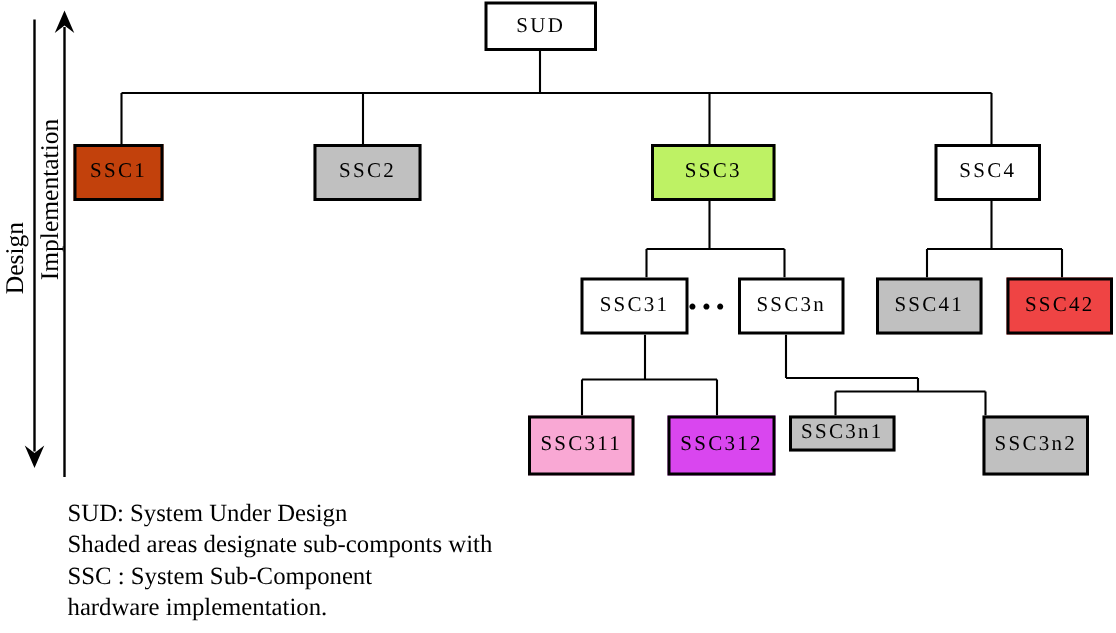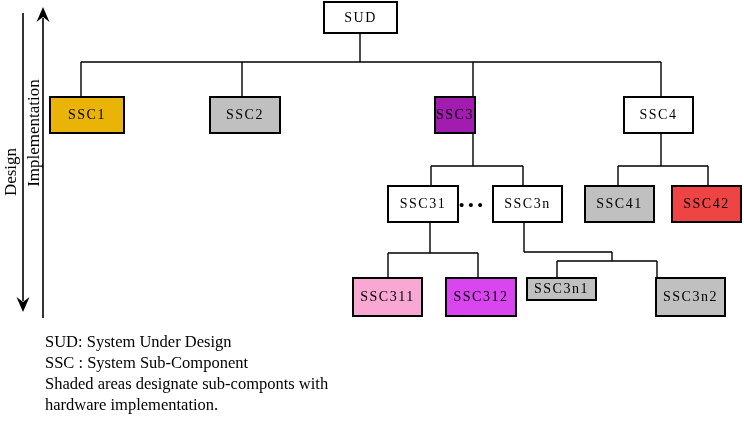--- a/index.html
+++ b/index.html
@@ -83,25 +83,25 @@
       <line x1="43" y1="318" x2="43" y2="18" stroke="#000000" stroke-width="1.6"></line>
       <polygon points="43,7 36.5,22 43,17 49.5,22" fill="#000000"></polygon>
     </g>
   </svg>
 
   <div class="rot-label" style="left:10px; top:172px;">Design</div>
   <div class="rot-label" style="left:33px; top:133px;">Implementation</div>
 
   <div class="node" style="left: 323px; top: 1px; width: 75px; height: 33px; background-color: rgb(255, 255, 255);">SUD</div>
 
-  <div class="node" style="left: 49px; top: 96px; width: 76px; height: 38px; background-color: #eab308;">SSC1</div>
+  <div class="node" style="left: 49px; top: 96px; width: 60px; height: 38px; background-color: #c2410c;">SSC1</div>
 
   <div class="node" style="left: 209px; top: 96px; width: 72px; height: 38px; background-color: rgb(192, 192, 192);">SSC2</div>
 
-  <div class="node" style="left: 434px; top: 96px; width: 42px; height: 38px; background-color: #a21caf;">SSC3</div>
+  <div class="node" style="left: 434px; top: 96px; width: 83px; height: 38px; background-color: #bef264;">SSC3</div>
 
   <div class="node" style="left: 623px; top: 96px; width: 71px; height: 38px; background-color: rgb(255, 255, 255);">SSC4</div>
 
   <div class="node" style="left: 387px; top: 185px; width: 72px; height: 38px; background-color: rgb(255, 255, 255);">SSC31</div>
 
   <div class="node" style="left: 492px; top: 185px; width: 71px; height: 38px; background-color: rgb(255, 255, 255);">SSC3n</div>
 
   <div class="node" style="left: 584px; top: 185px; width: 71px; height: 38px; background-color: rgb(192, 192, 192);">SSC41</div>
 
   <div class="node" style="left: 671px; top: 185px; width: 71px; height: 38px; background-color: #ef4444;">SSC42</div>
@@ -111,18 +111,18 @@
   <div class="node" style="left: 445px; top: 277px; width: 72px; height: 40px; background-color: #d946ef;">SSC312</div>
 
   <div class="node" style="left: 526px; top: 277px; width: 71px; height: 24px; background-color: rgb(192, 192, 192);">SSC3n1</div>
 
   <div class="node" style="left: 655px; top: 277px; width: 71px; height: 40px; background-color: rgb(192, 192, 192);">SSC3n2</div>
 
   <div class="ellipsis">•••</div>
 
   <div class="legend">
     <div>SUD: System Under Design</div>
+    <div>Shaded areas designate sub-componts with</div>
     <div>SSC : System Sub-Component</div>
-    <div>Shaded areas designate sub-componts with</div>
     <div>hardware implementation.</div>
   </div>
 
 </div>
 
 </body></html>

